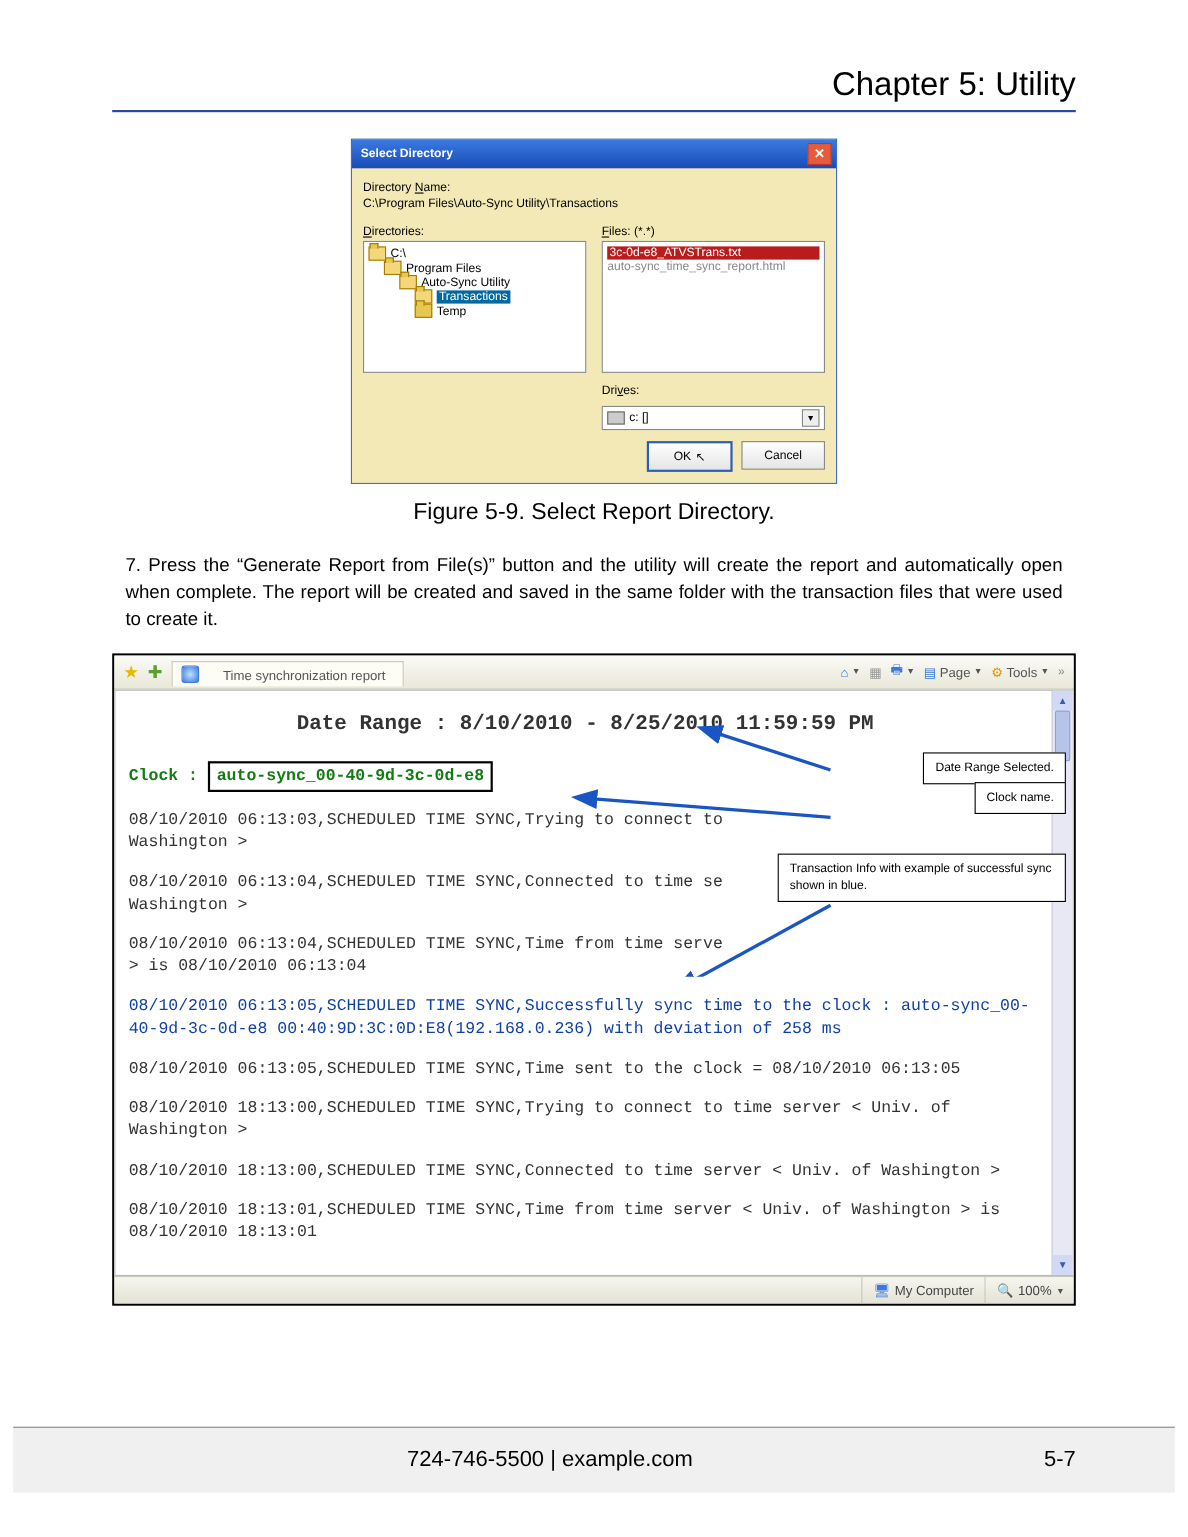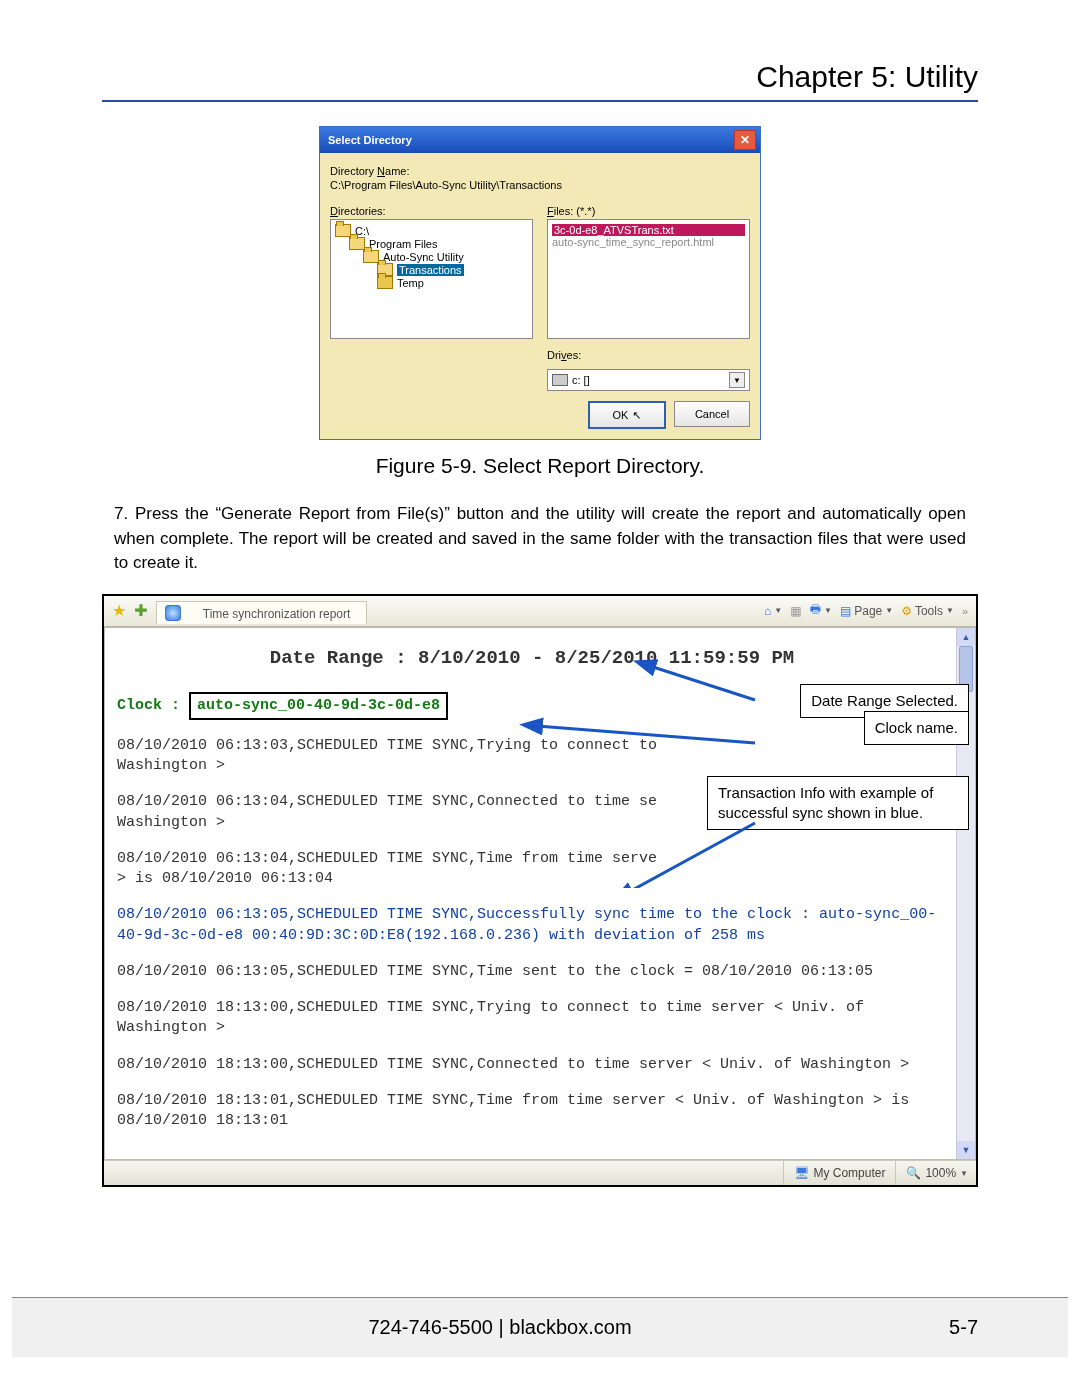--- a/index.html
+++ b/index.html
@@ -17,21 +17,21 @@
   .dlg-path{margin-bottom:10px;}
   .dlg-cols{display:flex;gap:14px;}
   .dlg-col{flex:1;}
   .tree,.filelist{background:#fff;border:1px solid #7a9;border-color:#888;height:120px;padding:4px 4px;overflow:hidden;box-sizing:border-box;}
   .tree .node{display:flex;align-items:center;gap:4px;white-space:nowrap;}
   .n1{margin-left:0}.n2{margin-left:14px}.n3{margin-left:28px}.n4{margin-left:42px}.n5{margin-left:42px}
   .tree .sel{background:#0369a1;color:#fff;padding:0 2px;}
   .fico{width:14px;height:11px;background:#e8c650;border:1px solid #a07b00;display:inline-block;position:relative;}
   .fico:before{content:"";position:absolute;top:-4px;left:0;width:6px;height:4px;background:#e8c650;border:1px solid #a07b00;border-bottom:none;}
   .fico.open{background:#f3d77a;}
-  .filelist .fsel{background:#be185d;color:#fff;padding:0 2px;white-space:nowrap;overflow:hidden;}
+  .filelist .fsel{background:#b91c1c;color:#fff;padding:0 2px;white-space:nowrap;overflow:hidden;}
   .filelist .frow{color:#888;white-space:nowrap;overflow:hidden;}
   .drives-row{display:flex;align-items:center;gap:6px;margin-top:8px;}
   .drive-select{flex:1;background:#fff;border:1px solid #888;height:20px;display:flex;align-items:center;padding:0 4px;justify-content:space-between;}
   .drv-arrow{width:14px;height:14px;border:1px solid #888;background:#eee;display:flex;align-items:center;justify-content:center;font-size:8px;}
   .dlg-buttons{display:flex;justify-content:flex-end;gap:8px;margin-top:10px;}
   .winbtn{min-width:74px;height:24px;border:1px solid #888;background:linear-gradient(#fefefe,#e5e5e5);font-size:11px;display:flex;align-items:center;justify-content:center;}
   .winbtn.def{border:2px solid #2b5fb8;}
   .hdd-ico{width:14px;height:10px;background:#ccc;border:1px solid #666;display:inline-block;}
 
   .body-text{font-size:17px;line-height:1.45;text-align:justify;margin:0 12px 18px;}
@@ -58,21 +58,21 @@
   .date-range{font-weight:bold;font-size:19px;text-align:center;margin-bottom:20px;}
   .clock-line{color:#147a14;font-weight:bold;margin-bottom:16px;}
   .clock-box{display:inline-block;border:2px solid #000;padding:2px 6px;color:#147a14;}
   .log{margin:0 0 16px;white-space:pre-wrap;}
   .log.blue{color:#1040a5;}
   .status-bar{height:24px;background:linear-gradient(#f6f6ef,#e2e2d5);border-top:1px solid #c8c8b8;display:flex;align-items:center;font-size:12px;color:#444;padding:0 8px;gap:10px;}
   .status-bar .spacer{flex:1;}
   .zone{display:flex;align-items:center;gap:4px;border-left:1px solid #c8c8b8;padding-left:10px;height:100%;}
 
   
-  .callout{position:absolute;right:6px;background:#fff;border:1px solid #000;font-family:Verdana,sans-serif;font-size:15px;padding:6px 10px;max-width:240px;line-height:1.35;}
+  .callout{position:absolute;right:6px;background:#fff;border:1px solid #000;font-family:Verdana,sans-serif;font-size:11px;padding:6px 10px;max-width:240px;line-height:1.35;}
   .arrow-svg{position:absolute;pointer-events:none;}
 
   .footer-bar{position:absolute;left:0;right:0;bottom:40px;border-top:1px solid #888;background:#f0f0f0;height:60px;display:flex;align-items:center;padding:0 90px;box-sizing:border-box;font-size:20px;}
   .footer-center{flex:1;text-align:center;}
   .footer-right{min-width:80px;text-align:right;}
 
   u.acc{text-decoration:underline;}
 </style>
 </head>
 <body>
@@ -241,17 +241,17 @@
         <span>🔍</span>
         <span>100%</span>
         <span class="tri">▼</span>
       </div>
     </div>
   </div>
 
 
   <div class="footer-bar">
     <div class="footer-center">
-      <span>724-746-5500</span><span>   |   </span><span>blackbox.com</span>
+      <span>724-746-5500</span><span>   |   </span><span>example.com</span>
     </div>
     <div class="footer-right">5-7</div>
   </div>
 </div>
 
 </body></html>

